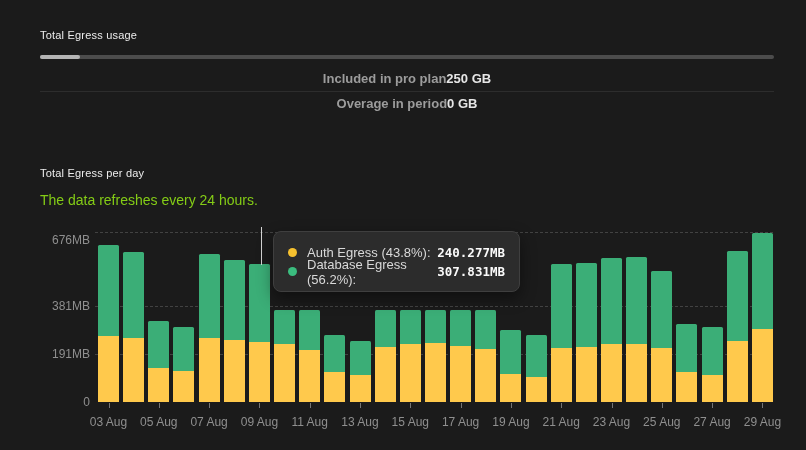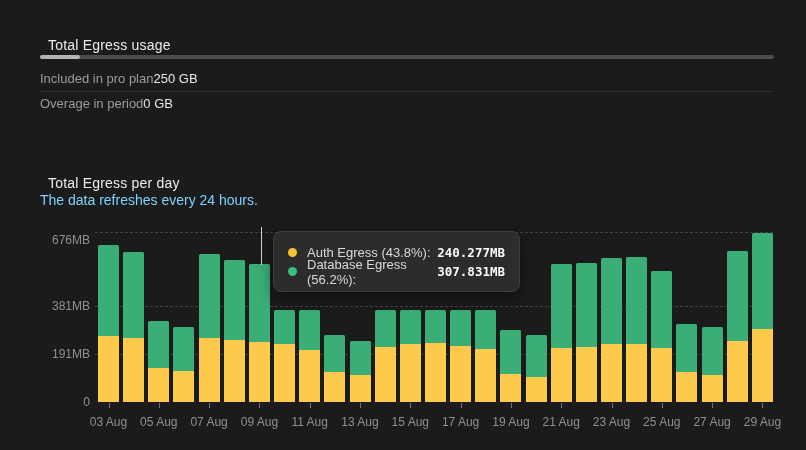--- a/index.html
+++ b/index.html
@@ -3,41 +3,42 @@
 <meta charset="utf-8">
 <style>
   html,body{margin:0;padding:0;}
   body{
     width:806px;height:450px;position:relative;overflow:hidden;
     background:#1b1b1b;
     font-family:"Liberation Sans",sans-serif;
     -webkit-font-smoothing:antialiased;
   }
   .section-title{
-    position:absolute;left:40px;margin:8px;
-    font-size:14px;font-weight:500;color:#ececec;letter-spacing:.2px;
+    position:absolute;left:40px;margin:0;
+    font-size:11px;font-weight:500;color:#ececec;letter-spacing:.2px;
   }
   #usage-title{top:29px;}
   .progress{
     position:absolute;left:40px;top:55px;width:734px;height:4px;
     background:#4c4c4c;border-radius:2px;
   }
   .progress-fill{height:100%;background:#b4b4b4;border-radius:2px;}
   .usage-rows{position:absolute;left:40px;top:66px;width:734px;}
   .usage-row{
-    height:24.5px;display:flex;justify-content:flex-start;align-items:center;
+    height:24.5px;display:flex;justify-content:center;align-items:center;
     font-size:13px;
+    font-weight:bold;
   }
   .usage-row:not(:last-child){border-bottom:1px solid #2d2d2d;}
   .usage-row .lbl{color:#9c9c9c;}
   .usage-row .val{color:#e6e6e6;}
   #perday-title{top:167px;}
   .subtitle{
     position:absolute;left:40px;top:192px;margin:0;
-    font-size:14px;color:#7dd3fc;
+    font-size:14px;color:#84cc16;
   }
   .chart{position:absolute;left:0;top:220px;width:644px;height:230px;}
   .gridline{
     position:absolute;left:95px;width:678px;height:0;
     border-top:1px dashed #424242;
   }
   .ylabel{
     position:absolute;left:28px;width:62px;text-align:right;
     font-size:12px;color:#8f8f8f;transform:translateY(-50%);
   }

